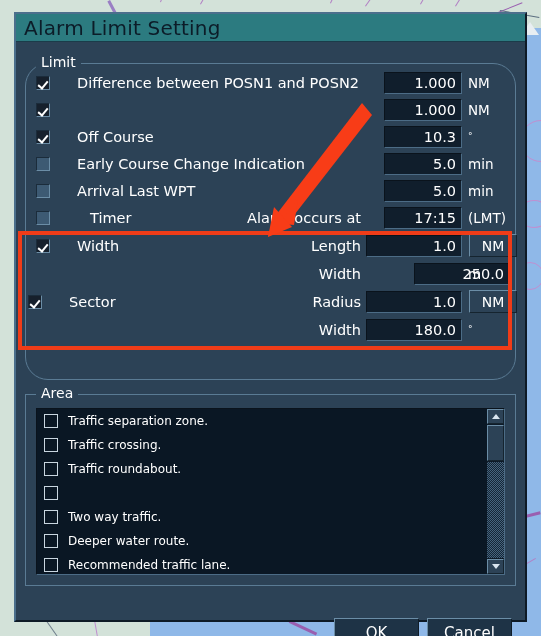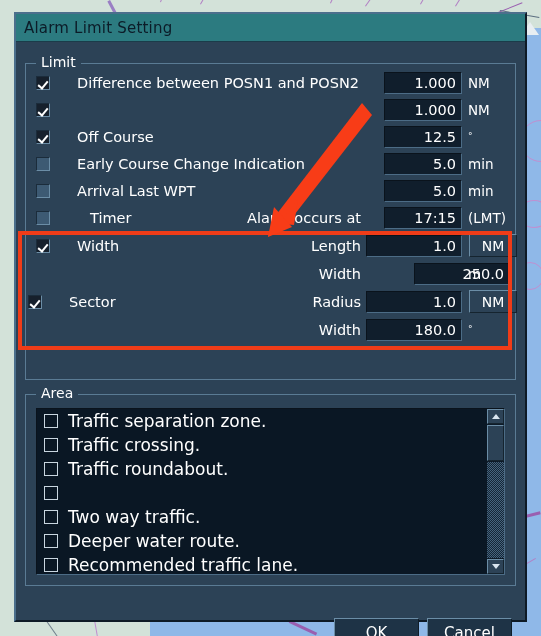--- a/index.html
+++ b/index.html
@@ -27,21 +27,21 @@
     border-right:2px solid #0e1a26;border-bottom:2px solid #0e1a26;
     box-sizing:border-box;
   }
   #titlebar{
     height:28px;background:#2c7b80;
     border-bottom:1px solid #1b3c4a;
     display:flex;align-items:center;padding-left:8px;
     box-sizing:border-box;
   }
   #titlebar span{
-    color:#0c1c28;font-size:15px;letter-spacing:.2px;
+    color:#0c1c28;font-size:20px;letter-spacing:.2px;
   }
   #body{position:relative;padding:0;height:580px;}
 
   
   .group{position:absolute;border:1px solid #5a7b94;box-sizing:border-box;}
   .group > .glabel{
     position:absolute;top:-9px;left:10px;background:#2c4256;
     padding:0 5px;color:#ffffff;font-size:14px;line-height:14px;
   }
 
@@ -85,21 +85,21 @@
     position:absolute;background:#0a1724;
     border-top:1px solid #0a131c;border-left:1px solid #0a131c;
     border-right:1px solid #4c6c86;border-bottom:1px solid #4c6c86;
     box-sizing:border-box;overflow:hidden;
   }
   .litem{height:24px;display:flex;align-items:center;padding-left:7px;}
   .licb{
     width:14px;height:14px;box-sizing:border-box;flex:0 0 auto;
     border:1px solid #c9d6e0;background:#0a1724;
   }
-  .litext{color:#ffffff;font-size:17px;margin-left:10px;white-space:nowrap;}
+  .litext{color:#ffffff;font-size:12px;margin-left:10px;white-space:nowrap;}
 
   
   #sbar{position:absolute;width:17px;background:#0d1a28;box-sizing:border-box;}
   .sbtn{
     position:absolute;left:0;width:17px;height:15px;background:#2c4256;
     border-top:1px solid #6b8da6;border-left:1px solid #6b8da6;
     border-right:1px solid #15242f;border-bottom:1px solid #15242f;
     box-sizing:border-box;display:flex;align-items:center;justify-content:center;
   }
   .sarrow{width:0;height:0;border-left:4px solid transparent;border-right:4px solid transparent;}
@@ -166,42 +166,42 @@
 </div>
 
 <div id="dlg">
 
   <div id="titlebar">
     <span>Alarm Limit Setting</span>
   </div>
 
   <div id="body">
 
-    <div class="group" style="left:9px;top:21px;width:491px;height:317px;">
+    <div class="group" style="left:9px;top:21px;width:491px;height:317px;border-radius:23px;">
       <div class="glabel">Limit</div>
     </div>
 
     <div class="row" style="left:20px;top:27px;width:470px;">
       <div class="cb on"></div>
       <div class="lbl">Difference between POSN1 and POSN2</div>
     </div>
     <div class="field" style="left:368px;top:30px;width:78px;">1.000</div>
     <div class="unit" style="left:452px;top:33px;">NM</div>
 
     <div class="row" style="left:20px;top:54px;width:470px;">
       <div class="cb on"></div>
     </div>
     <div class="field" style="left:368px;top:57px;width:78px;">1.000</div>
     <div class="unit" style="left:452px;top:60px;">NM</div>
 
     <div class="row" style="left:20px;top:81px;width:470px;">
       <div class="cb on"></div>
       <div class="lbl">Off Course</div>
     </div>
-    <div class="field" style="left:368px;top:84px;width:78px;">12.5</div>
+    <div class="field" style="left:368px;top:84px;width:78px;">10.3</div>
     <div class="unitdeg" style="left:452px;top:89px;">°</div>
 
     <div class="row" style="left:20px;top:108px;width:470px;">
       <div class="cb"></div>
       <div class="lbl">Early Course Change Indication</div>
     </div>
     <div class="field" style="left:368px;top:111px;width:78px;">5.0</div>
     <div class="unit" style="left:452px;top:114px;">min</div>
 
     <div class="row" style="left:20px;top:135px;width:470px;">

